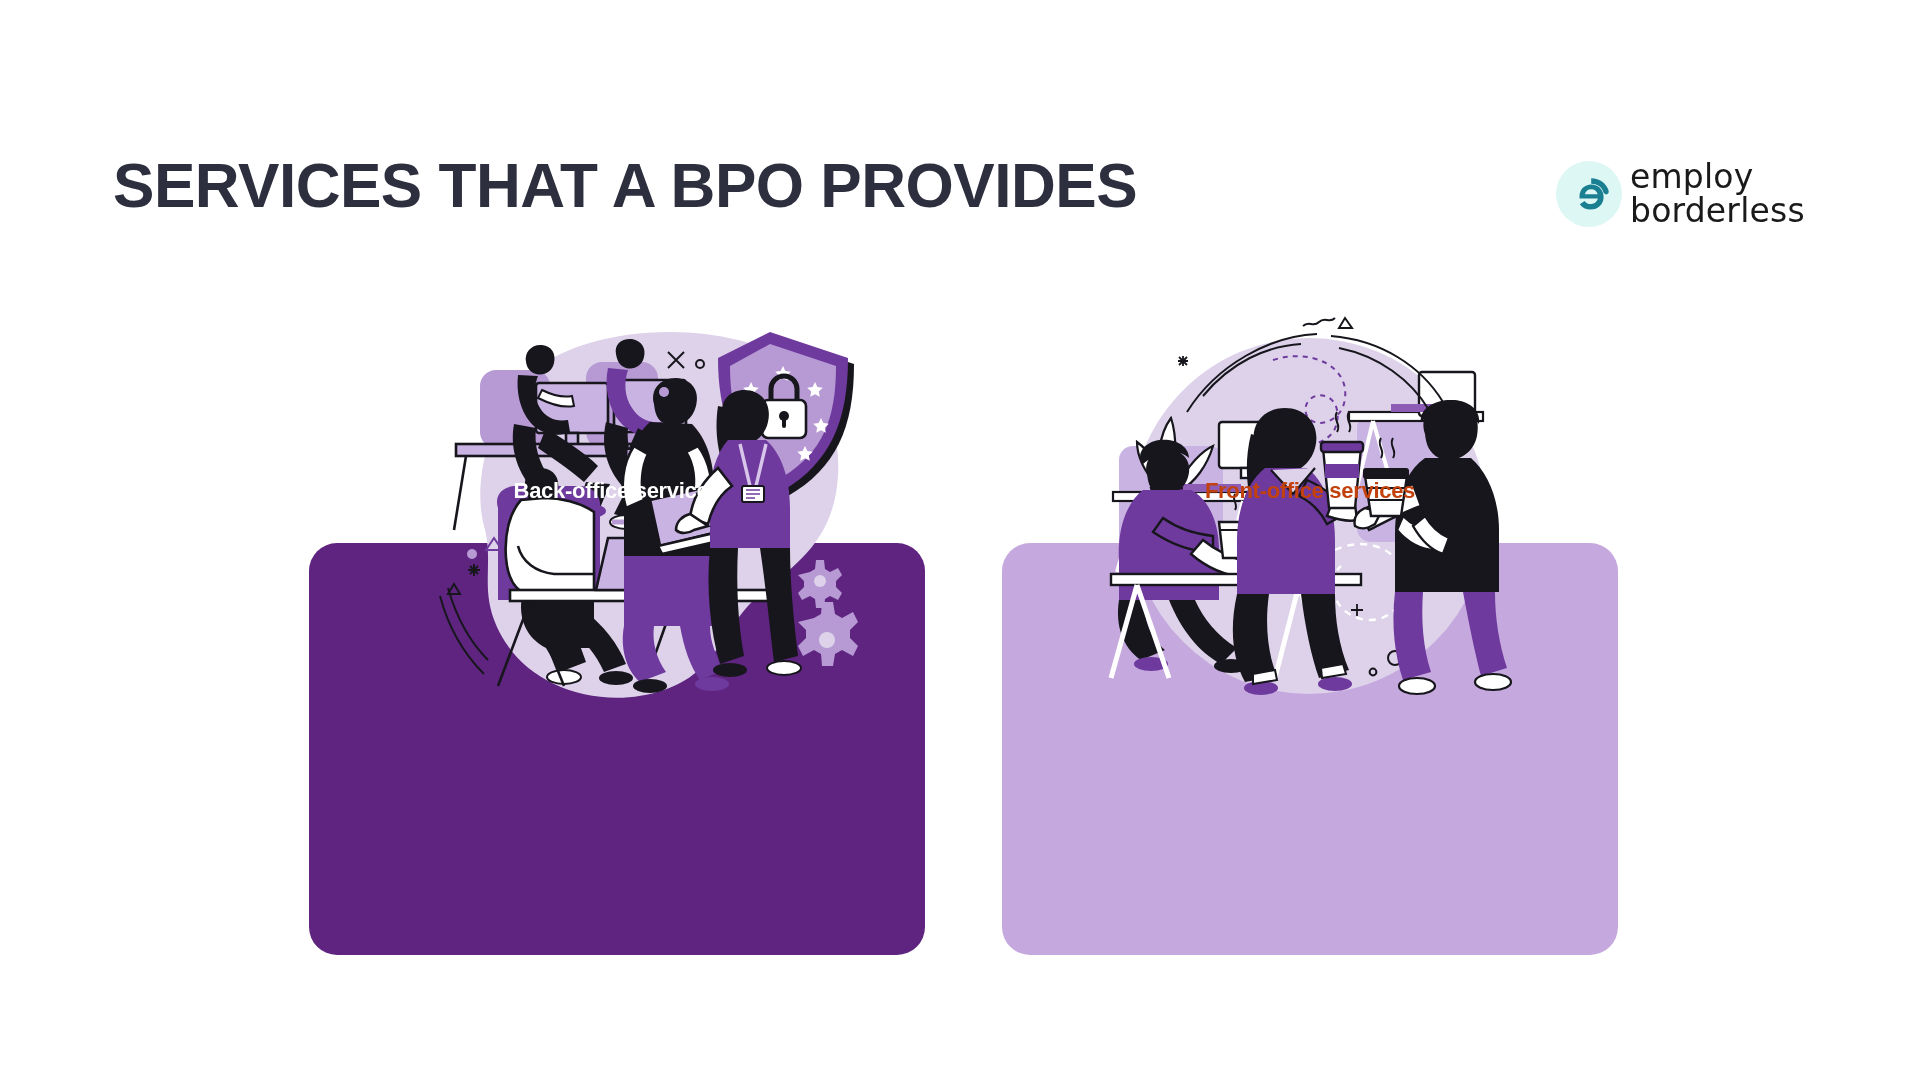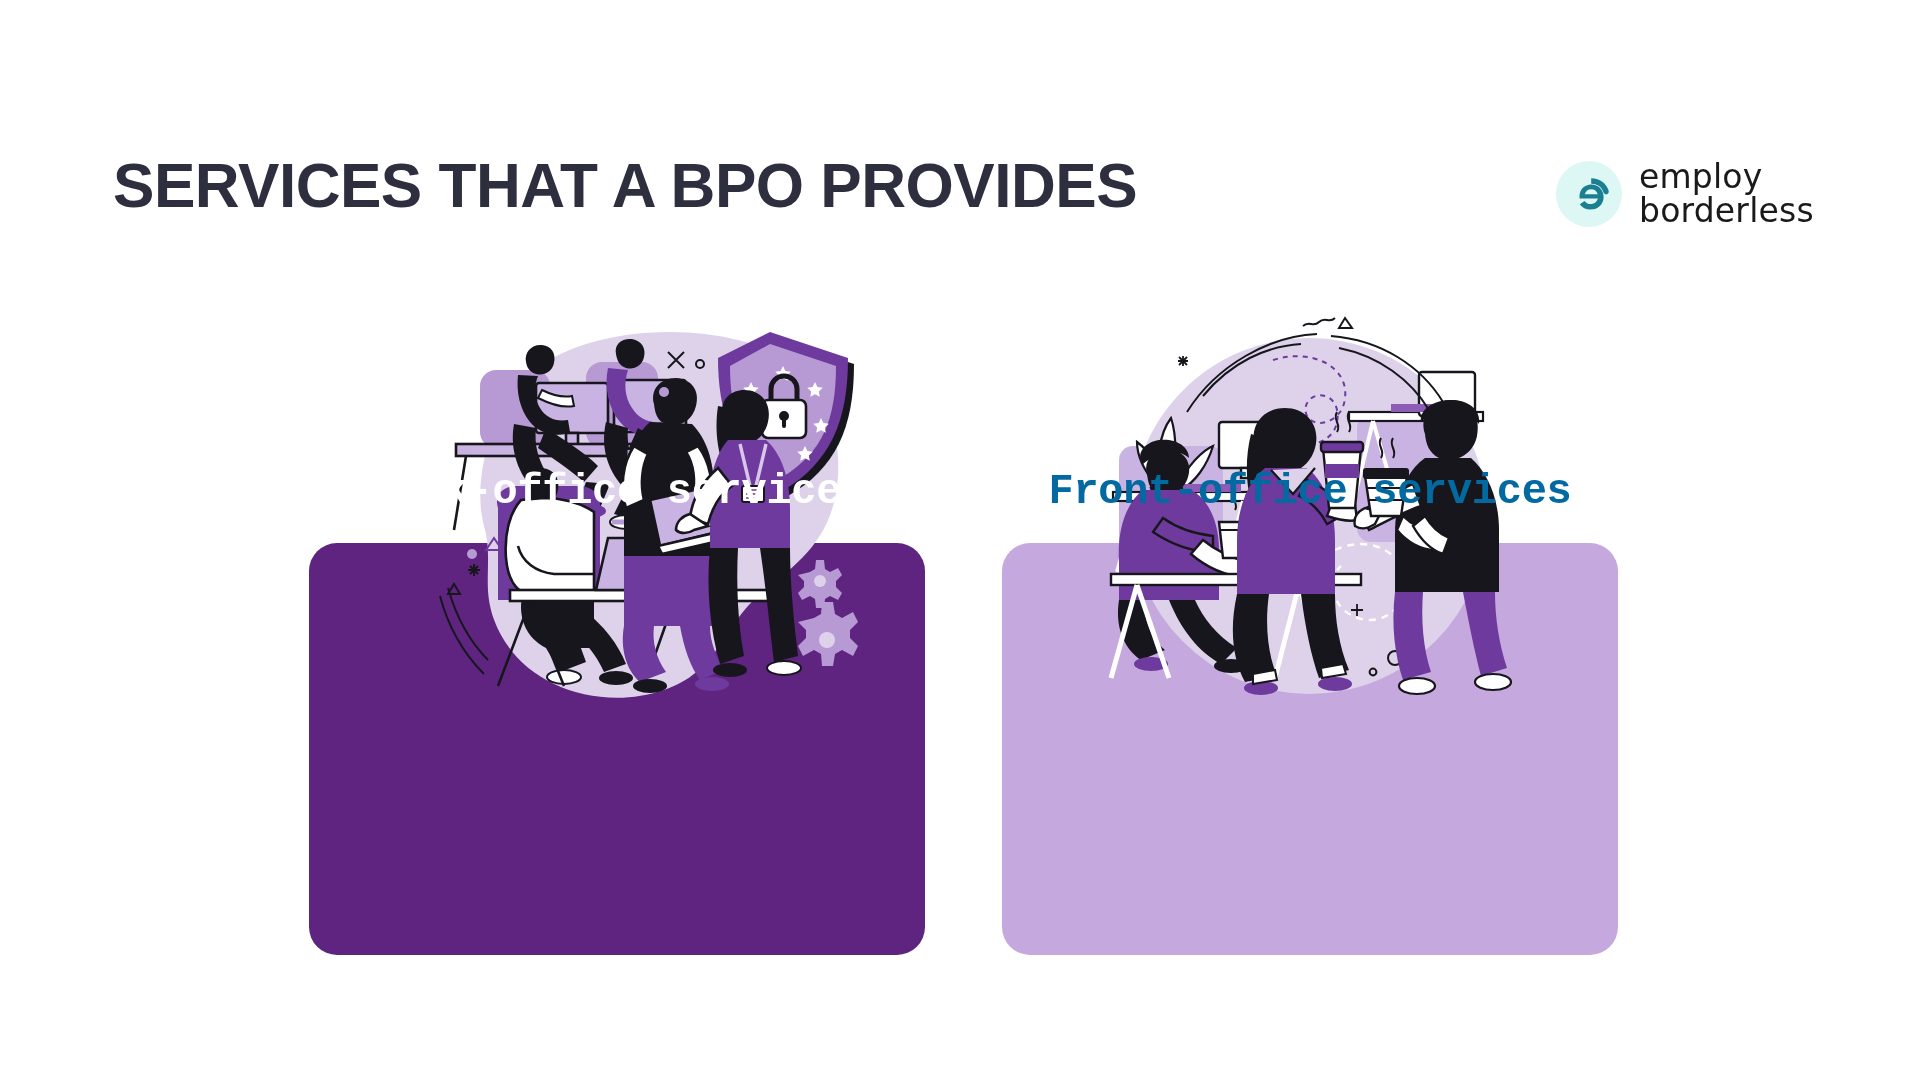--- a/index.html
+++ b/index.html
@@ -38,21 +38,21 @@
     transform-origin: left center;
   }
 
   
   #logo {
     position: absolute;
     left: 1556px;
     top: 118px;
     display: flex;
     align-items: center;
-    gap: 17px;
+    gap: 8px;
   }
   #logo-mark {
     width: 66px;
     height: 66px;
     border-radius: 50%;
     background: #ddf7f4;
     display: flex;
     align-items: center;
     justify-content: center;
     flex: 0 0 auto;
@@ -98,29 +98,29 @@
     box-sizing: border-box;
   }
   #card-back .card-panel,
   .card-panel.dark { background: #5e2480; }
   .card-panel.light { background: #c5a9de; }
 
   .card-label {
     position: absolute;
     left: 0;
     right: 0;
-    top: 168px;
+    top: 178px;
     text-align: center;
-    font-size: 42px;
+    font-size: 22px;
     font-weight: 700;
     letter-spacing: -0.3px;
-    font-family: Liberation Mono, monospace;
+    font-family: Liberation Sans, sans-serif;
   }
   .card-label.on-dark  { color: #ffffff; }
-  .card-label.on-light { color: #0369a1; }
+  .card-label.on-light { color: #c2410c; }
 
   .card-illustration {
     position: absolute;
     left: 50%;
     transform: translateX(-50%);
     top: 0;
     width: 430px;
     height: 400px;
     pointer-events: none;
   }

